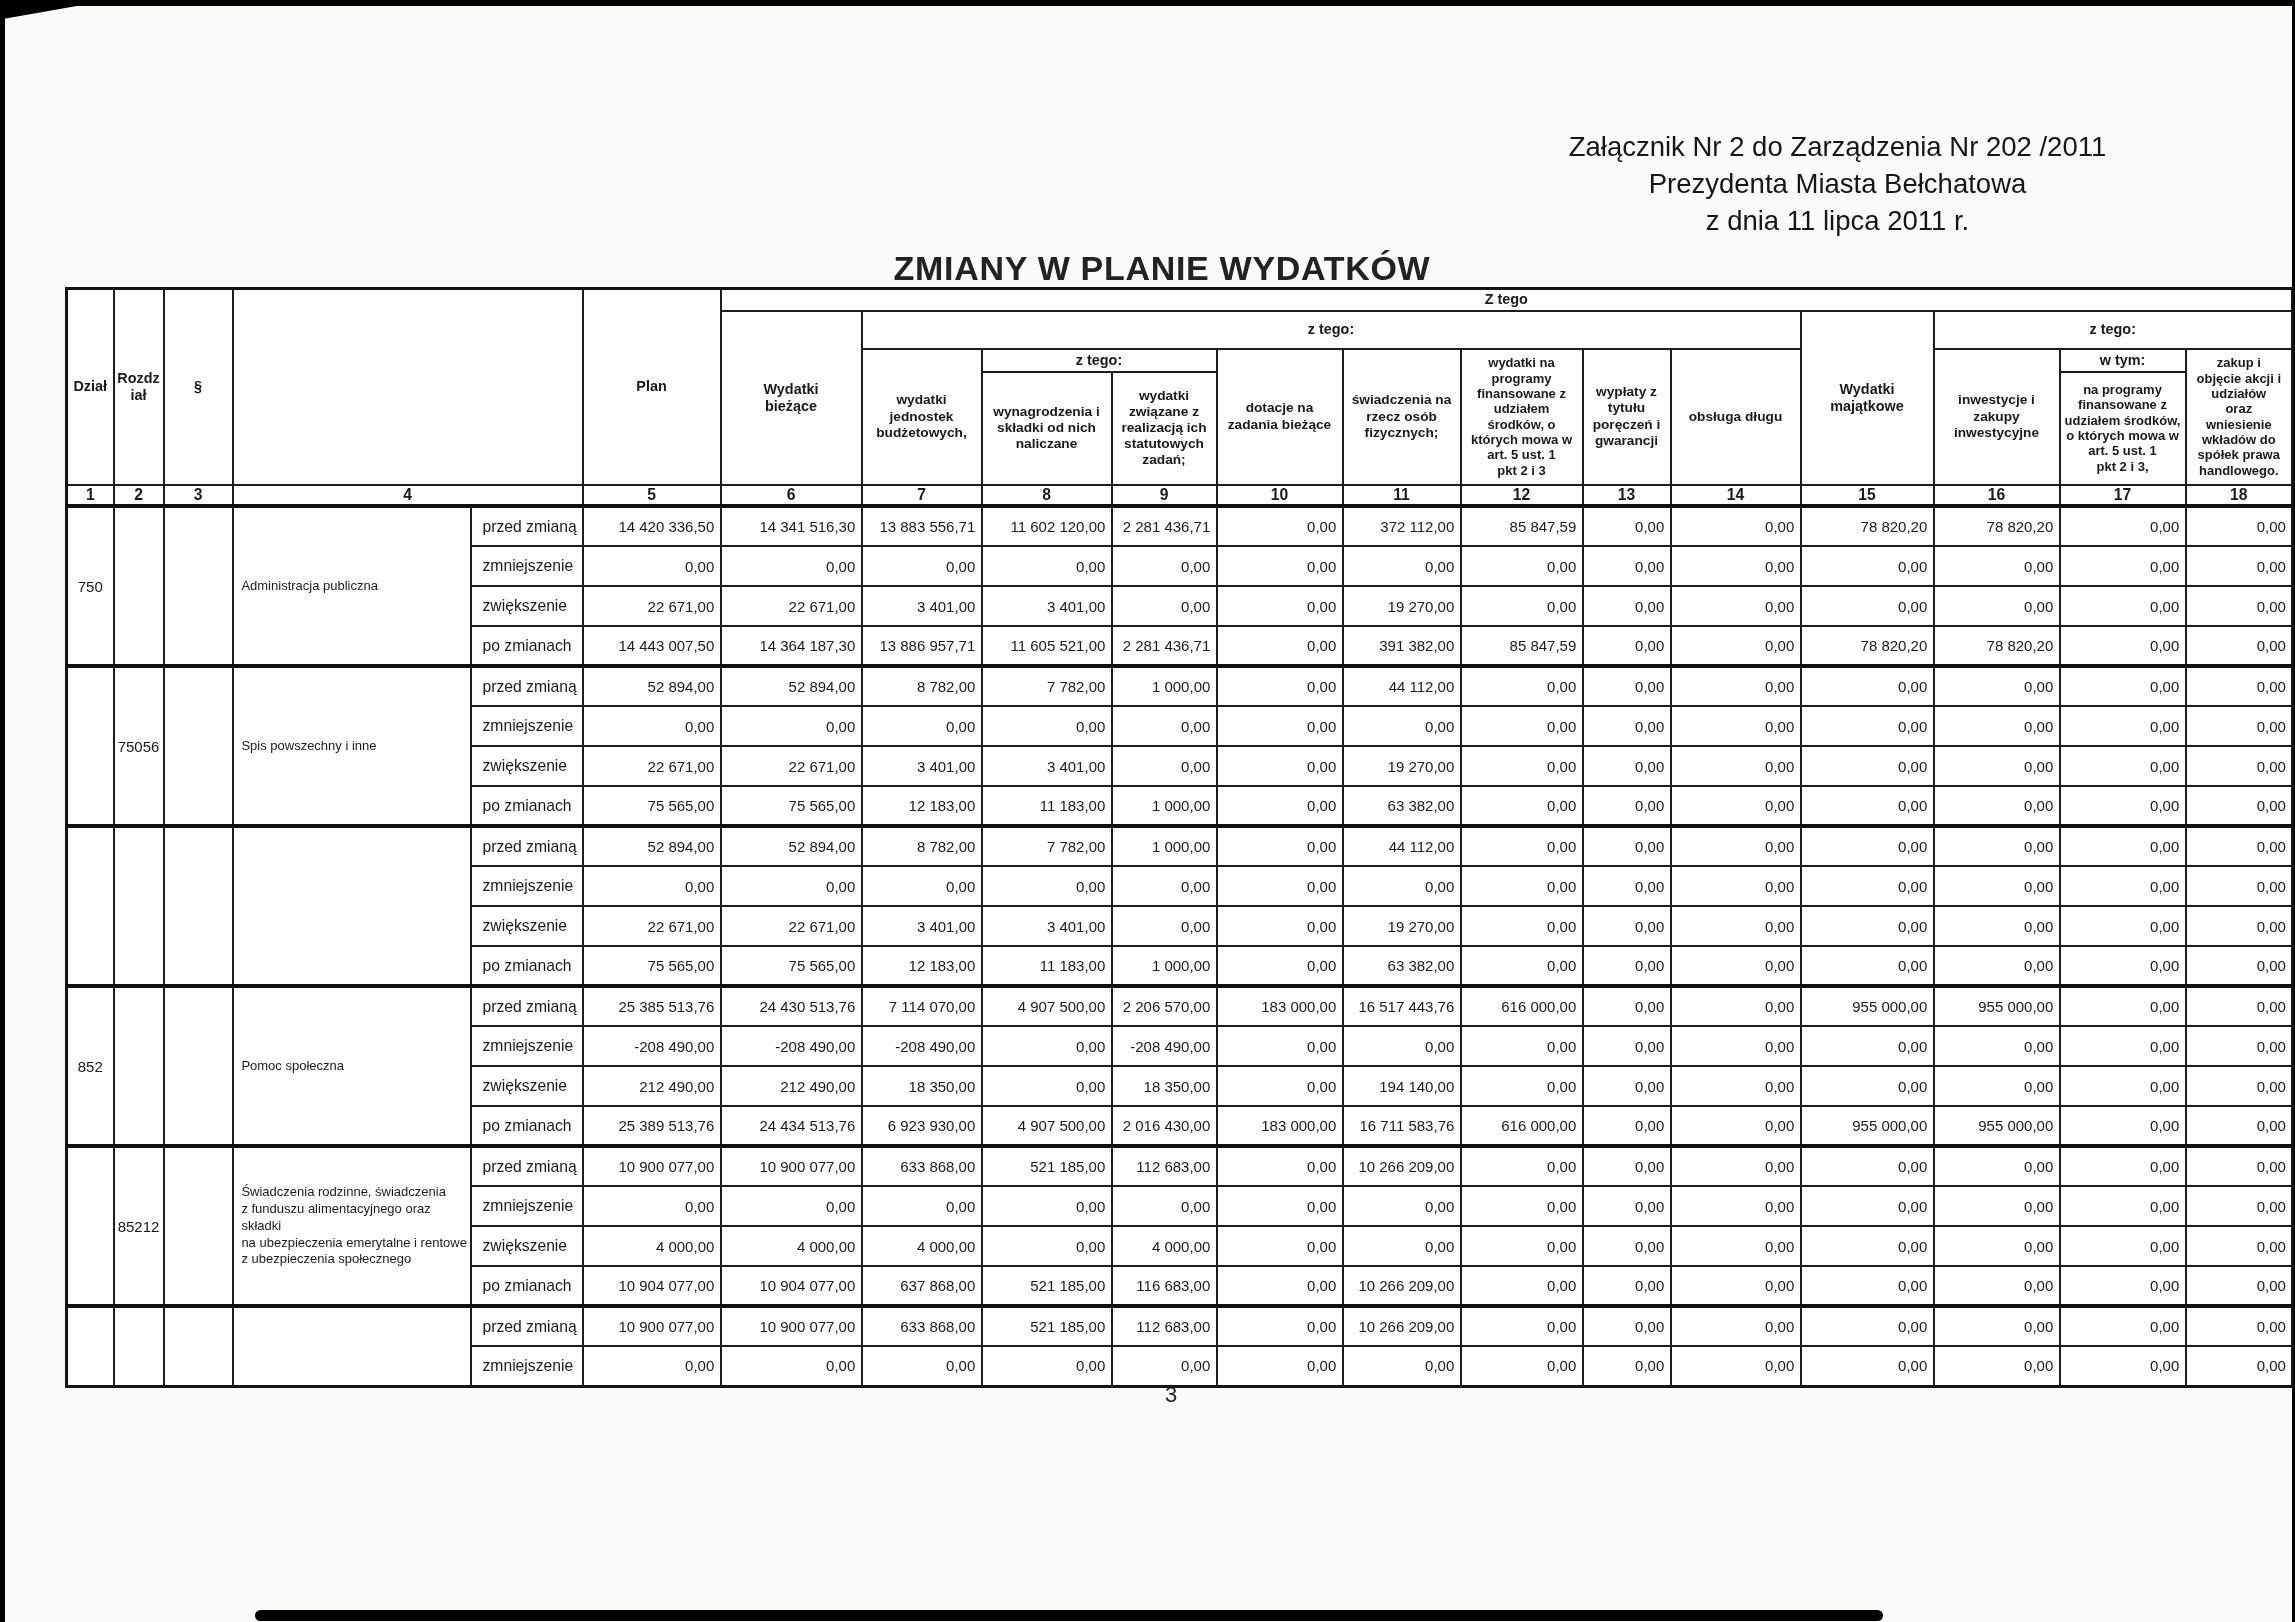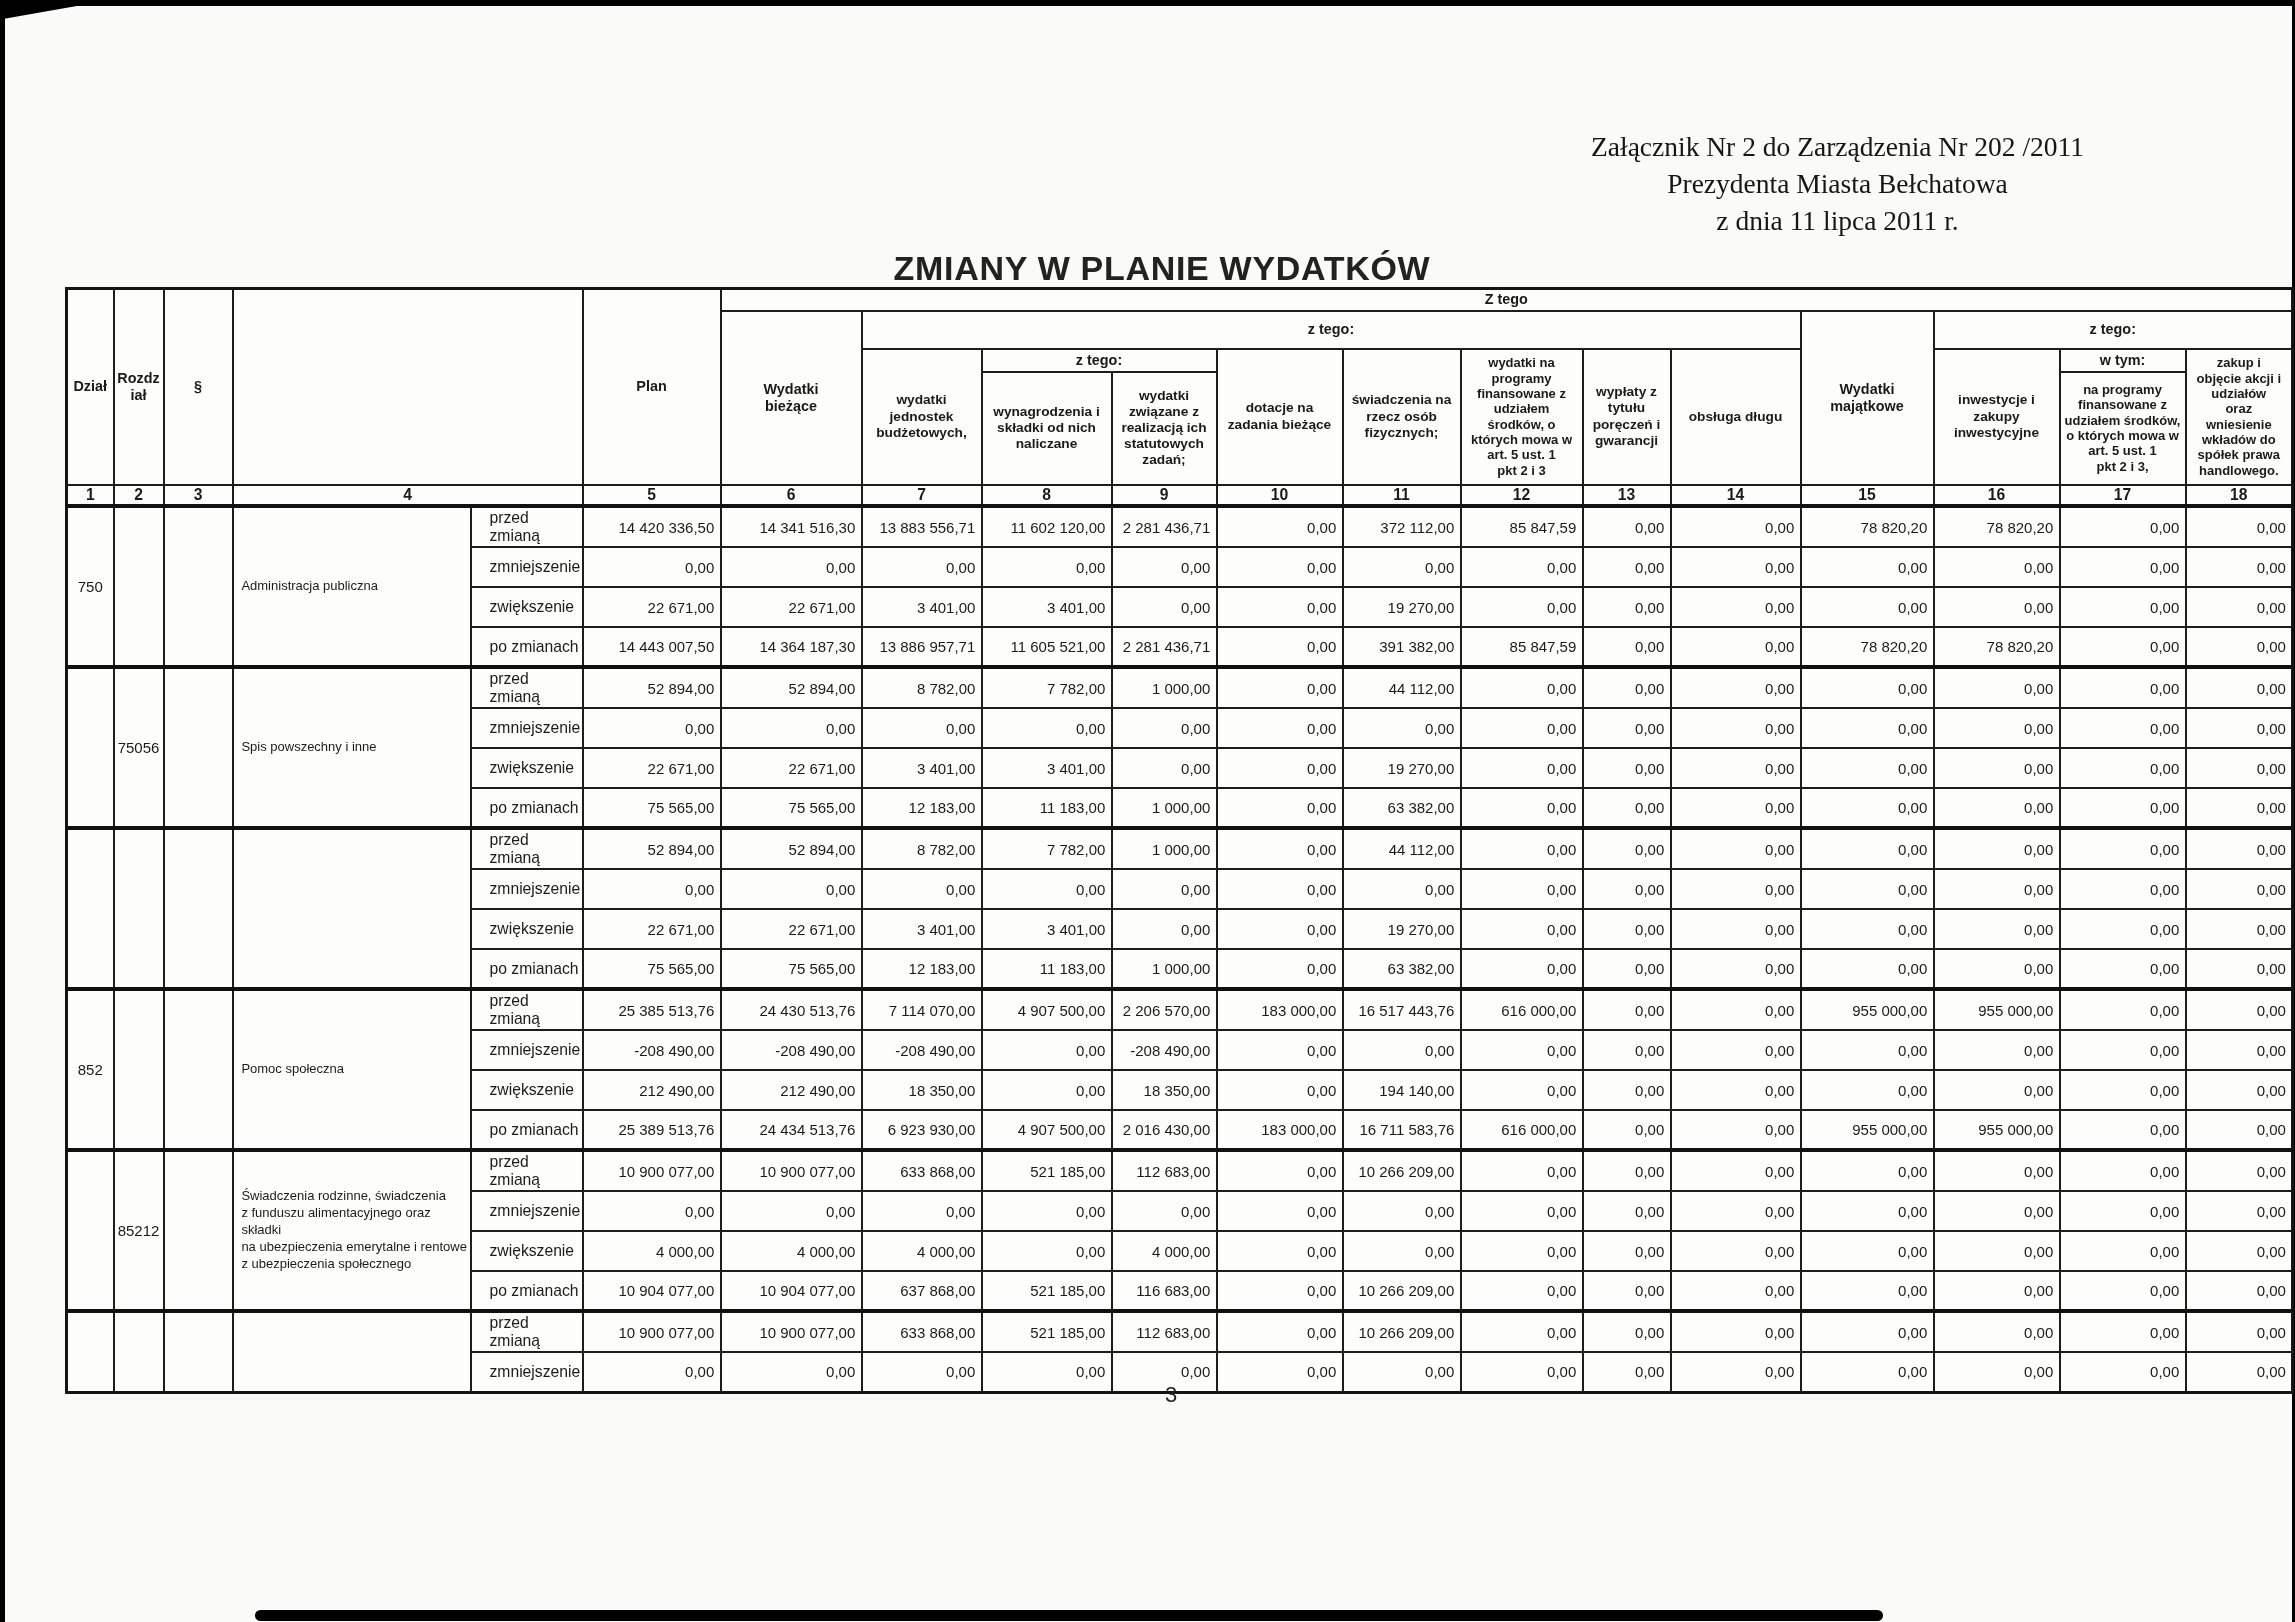--- a/index.html
+++ b/index.html
@@ -7,40 +7,40 @@
        font-family:"Liberation Sans",sans-serif;color:#1b1b1b;overflow:hidden;}
   
   .edge{position:absolute;background:#000;}
   #edge-top{left:0;top:0;width:2295px;height:5.9px;}
   #edge-left{left:0;top:0;width:5.2px;height:1623px;}
   #edge-right{left:2292px;top:0;width:3.9px;height:1623px;}
   #edge-corner{left:0;top:0;width:111px;height:19.6px;clip-path:polygon(0 0,100% 0,0 100%);}
   #edge-bottom{left:255px;top:1610px;width:1628px;height:11px;border-radius:5.9px;}
   
   #attachment{position:absolute;left:1543px;top:128px;width:589px;text-align:center;
-      font-family:Liberation Serif, serif;font-size:27.5px;line-height:37px;color:#161616;}
+      font-family:Liberation Sans, sans-serif;font-size:27.5px;line-height:37px;color:#161616;}
   
   #title{position:absolute;left:838px;top:249px;width:648px;text-align:center;
       font-size:34px;font-weight:bold;letter-spacing:0.7px;
       text-underline-offset:5.2px;color:#222;}
   
   table{position:absolute;left:65px;top:287px;width:2222px;border-collapse:collapse;
       table-layout:fixed;background:#fdfdfc;border:3.9px solid #141414;}
   th,td{border:2px solid #1d1d1d;overflow:hidden;vertical-align:middle;}
   th{font-weight:bold;text-align:center;font-size:14.4px;line-height:1.18;
      padding:1.3px 2.6px;white-space:pre-line;color:#1a1a1a;}
   th.sm{font-size:13.7px;}
   th.xs{font-size:13px;}
   th.breakword{overflow-wrap:anywhere;}
   tr.hr1{height:17.7px;} tr.hr2{height:38px;} tr.hr3{height:23px;}
   tr.hr4{height:113px;} tr.hrnum{height:19.6px;}
   tr.hrnum th{font-size:15.7px;padding:0;}
   tbody tr{height:40px;}
   td.num{text-align:right;padding:0 5.2px 0 1.3px;font-size:15px;white-space:nowrap;}
-  td.rowlabel{text-align:left;padding-left:18px;font-size:15.7px;border-left-width:2.6px;}
+  td.rowlabel{text-align:left;padding-left:11px;font-size:15.7px;border-left-width:2.6px;}
   td.id-cell{text-align:center;font-size:15px;}
   td.name-cell{text-align:left;padding-left:7.9px;font-size:13px;white-space:pre-line;line-height:1.3;}
   tbody tr.group-start td{border-top:4.6px solid #111;}
   
   #page-number{position:absolute;left:1145px;top:1382px;width:52px;text-align:center;
       font-size:22px;color:#222;}
 </style>
 </head>
 <body>
 

